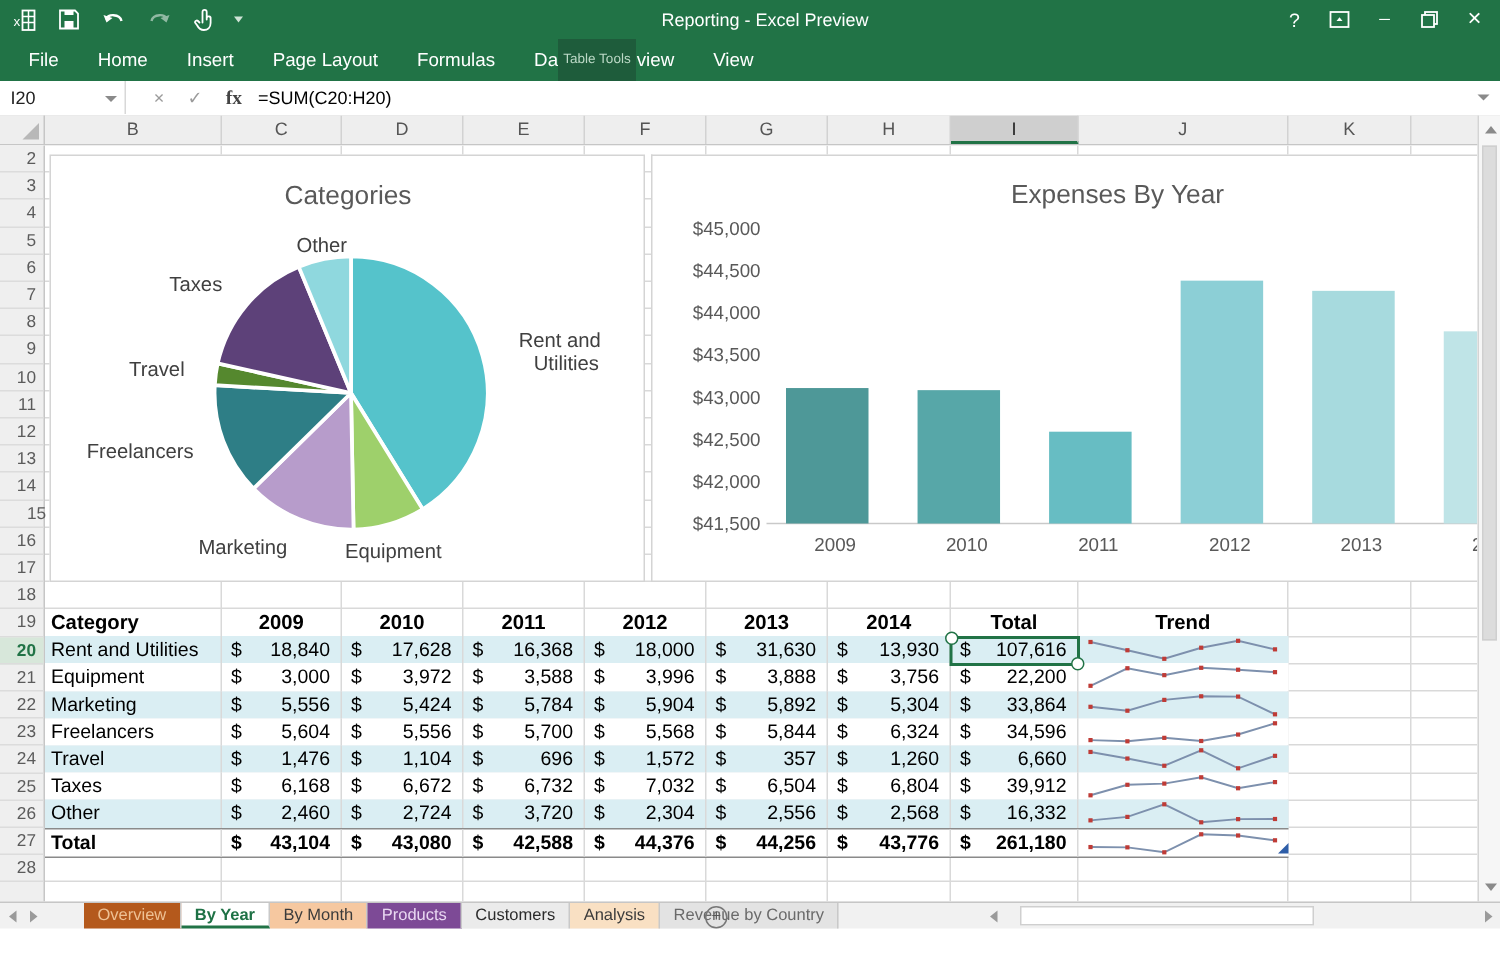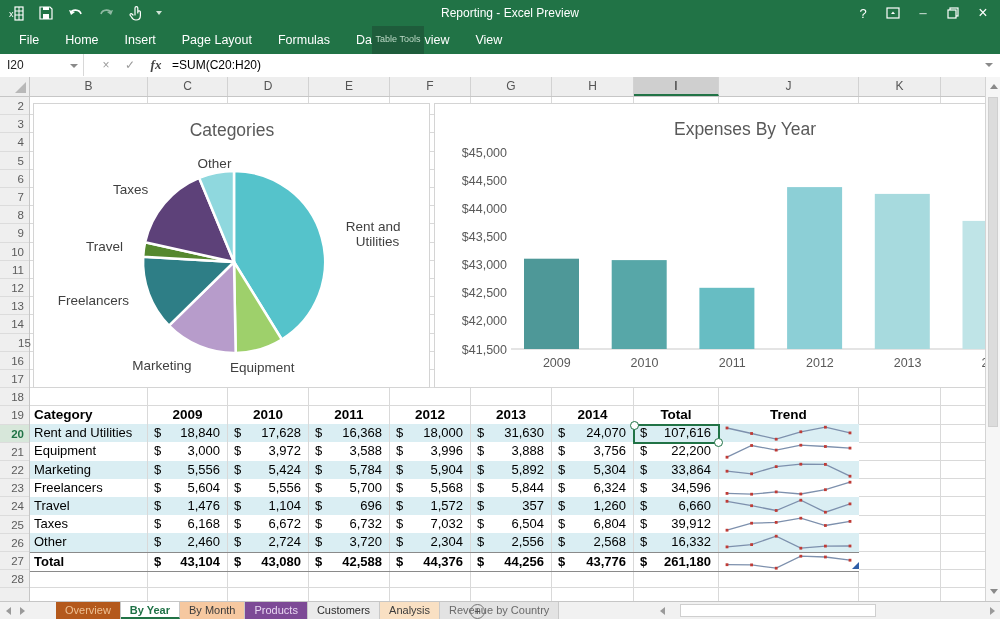--- a/index.html
+++ b/index.html
@@ -31,21 +31,21 @@
   .smiley i{position:absolute;top:5px;width:2px;height:2px;background:#6b5600;border-radius:50%;}
   .smiley u{position:absolute;left:4px;top:9px;width:9px;height:4px;border:1.5px solid #6b5600;border-top:none;
     border-radius:0 0 9px 9px;box-sizing:border-box;}
   
   .fbar{position:absolute;top:54px;left:0;right:0;height:23px;background:#fff;border-bottom:1px solid #cfcfcf;}
   .namebox{position:absolute;left:0;top:0;width:84px;height:22px;border-right:1px solid #d8d8d8;
     font-size:12px;color:#222;line-height:22px;padding-left:7px;box-sizing:border-box;}
   .nbcaret{position:absolute;left:70px;top:10px;width:0;height:0;border-left:4px solid transparent;
     border-right:4px solid transparent;border-top:4px solid #8a8a8a;}
   .fico{position:absolute;top:0;height:22px;line-height:22px;text-align:center;width:20px;color:#9b9b9b;font-size:12px;}
-  .fx{font-family:"Liberation Serif",serif;font-style:italic;font-weight:bold;color:#444;font-size:13px;}
+  .fx{font-family:"Liberation Serif",serif;font-weight:bold;color:#444;font-size:13px;}
   .ftext{position:absolute;left:172px;top:0;height:22px;line-height:22px;font-size:12px;color:#000;}
   .fchev{position:absolute;right:7px;top:9px;width:0;height:0;border-left:4px solid transparent;
     border-right:4px solid transparent;border-top:4px solid #8a8a8a;}
   
   .chead{position:absolute;top:77px;left:0;right:0;height:20px;background:#eeeeee;border-bottom:1px solid #c6c6c6;box-sizing:border-box;}
   .corner{position:absolute;left:0;top:0;width:30px;height:19px;border-right:1px solid #c6c6c6;box-sizing:border-box;}
   .corner:after{content:"";position:absolute;right:3px;bottom:3px;width:0;height:0;
     border-left:11px solid transparent;border-bottom:11px solid #b8b8b8;}
   .ch{position:absolute;top:0;height:19px;line-height:19px;text-align:center;font-size:12px;color:#555;
     border-right:1px solid #d2d2d2;box-sizing:border-box;}
@@ -370,21 +370,21 @@
             <div class="tc money" style="width: 81px;">
               <span>$</span>
               <span>18,000</span>
             </div>
             <div class="tc money" style="width: 81px;">
               <span>$</span>
               <span>31,630</span>
             </div>
             <div class="tc money" style="width: 82px;">
               <span>$</span>
-              <span>24,070</span>
+              <span>13,930</span>
             </div>
             <div class="tc money" style="width: 85px;">
               <span>$</span>
               <span>107,616</span>
             </div>
             <div class="tc trend" style="width: 140px;">
               <svg width="139" height="18" viewBox="0 0 139 18">
                 <polyline points="8.0,4.0 32.6,9.5 57.2,15.2 81.8,7.8 106.4,3.2 131.0,8.9" fill="none" stroke="#7d90ad" stroke-width="1.3"></polyline>
                 <rect x="6.6" y="2.6" width="2.8" height="2.8" fill="#bf3b36"></rect>
                 <rect x="31.2" y="8.1" width="2.8" height="2.8" fill="#bf3b36"></rect>

